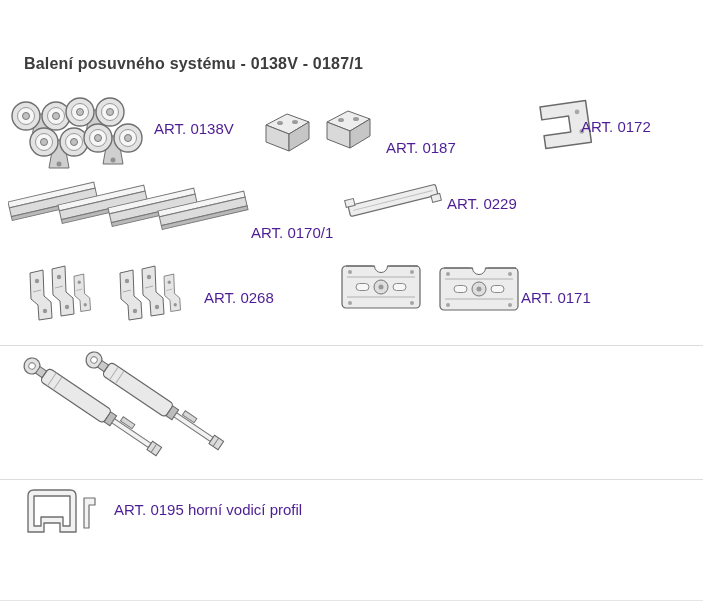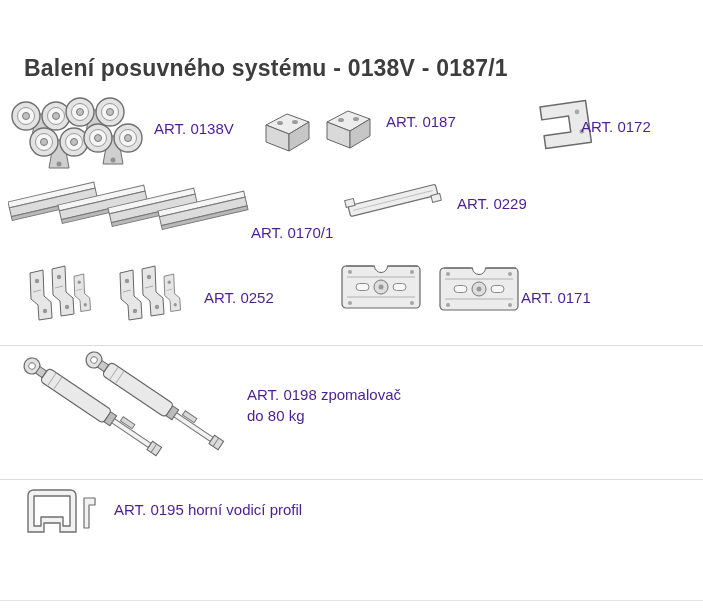--- a/index.html
+++ b/index.html
@@ -6,21 +6,21 @@
   #page{
     position:relative;
     width:703px;height:614px;
     background:#ffffff;
     font-family:"Liberation Sans", sans-serif;
     color:#3d3d3d;
     overflow:hidden;
   }
   .title{
     position:absolute;left:24px;top:55px;
-    font-size:23px;font-weight:bold;color:#3d3d3d;
+    font-size:16px;font-weight:bold;color:#3d3d3d;
     letter-spacing:0.2px;
   }
   .part-label{
     position:absolute;
     font-size:15px;color:#4c1d95;white-space:nowrap;
   }
   .part-label.multiline{line-height:21px;white-space:normal;}
   .illus{position:absolute;}
   .divider{
     position:absolute;left:0;width:703px;height:1px;background:#dcdcdc;
@@ -60,21 +60,21 @@
         <path d="M0,11 L21,0 L43,8 L23,20 Z" fill="#ededed" stroke="#666666" stroke-width="1"></path>
         <ellipse cx="14" cy="9" rx="3" ry="2" fill="#9c9c9c"></ellipse>
         <ellipse cx="29" cy="8" rx="3" ry="2" fill="#9c9c9c"></ellipse>
         <path d="M0,11 L23,20 L23,37 L0,28 Z" fill="#d9d9d9" stroke="#666666" stroke-width="1"></path>
         <path d="M23,20 L43,8 L43,25 L23,37 Z" fill="#c6c6c6" stroke="#666666" stroke-width="1"></path>
       </g>
     </defs>
     <use href="#blk187" transform="translate(2,8)"></use>
     <use href="#blk187" transform="translate(63,5)"></use>
   </svg>
-  <div class="part-label" style="left:386px;top:113px">ART. 0187</div>
+  <div class="part-label" style="left:386px;top:139px">ART. 0187</div>
 
   <svg class="illus" style="left:533px;top:98px" width="66" height="58" viewBox="0 0 66 58">
     <g transform="translate(7,9) rotate(-8)">
       <path d="M0,0 H46 V42 H0 V29 H27 V13 H0 Z" fill="#eaeaea" stroke="#6b6b6b" stroke-width="1.5" stroke-linejoin="round"></path>
       <circle cx="36" cy="10" r="2.4" fill="#a8a8a8"></circle>
       <circle cx="38" cy="30" r="2.4" fill="#a8a8a8"></circle>
     </g>
   </svg>
   <div class="part-label" style="left:581px;top:118px">ART. 0172</div>
 
@@ -94,40 +94,40 @@
   <div class="part-label" style="left:251px;top:224px">ART. 0170/1</div>
 
   <svg class="illus" style="left:342px;top:176px" width="100" height="56" viewBox="0 0 100 56">
     <g transform="translate(6,30) rotate(-14)">
       <rect x="0" y="0" width="90" height="11" rx="2" fill="#ededed" stroke="#6f6f6f" stroke-width="1.2"></rect>
       <rect x="-2" y="-6" width="9" height="7" fill="#ededed" stroke="#6f6f6f" stroke-width="1"></rect>
       <rect x="83" y="10" width="9" height="7" fill="#ededed" stroke="#6f6f6f" stroke-width="1"></rect>
       <line x1="4" y1="5.5" x2="86" y2="5.5" stroke="#bdbdbd" stroke-width="1"></line>
     </g>
   </svg>
-  <div class="part-label" style="left:457px;top:195px">ART. 0229</div>
+  <div class="part-label" style="left:447px;top:195px">ART. 0229</div>
 
   <svg class="illus" style="left:24px;top:254px" width="178" height="84" viewBox="0 0 178 84">
     <defs>
       <g id="hookplate">
         <path d="M0,3 L13,0 L14,26 L21,32 L22,48 L9,50 L8,35 L1,29 Z" fill="#e6e6e6" stroke="#666666" stroke-width="1"></path>
         <circle cx="7" cy="11" r="2.2" fill="#979797"></circle>
         <circle cx="15" cy="41" r="2.2" fill="#979797"></circle>
         <line x1="3" y1="22" x2="11" y2="20" stroke="#aaaaaa" stroke-width="1"></line>
       </g>
       <g id="cluster173">
         <use href="#hookplate"></use>
         <use href="#hookplate" transform="translate(22,-4)"></use>
         <use href="#hookplate" transform="translate(44,4) scale(0.75)"></use>
       </g>
     </defs>
     <use href="#cluster173" transform="translate(6,16)"></use>
     <use href="#cluster173" transform="translate(96,16)"></use>
   </svg>
-  <div class="part-label" style="left:204px;top:289px">ART. 0252</div>
+  <div class="part-label" style="left:204px;top:289px">ART. 0268</div>
 
   <svg class="illus" style="left:338px;top:252px" width="186" height="82" viewBox="0 0 186 82">
     <defs>
       <g id="blk171">
         <rect x="2" y="6" width="78" height="42" rx="4" fill="#ececec" stroke="#666666" stroke-width="1.2"></rect>
         <circle cx="41" cy="6" r="6.5" fill="#ffffff" stroke="#666666" stroke-width="1"></circle>
         <rect x="32" y="-3" width="18" height="8.5" fill="#ffffff"></rect>
         <line x1="6" y1="6" x2="34" y2="6" stroke="#666666" stroke-width="1.2"></line>
         <line x1="48" y1="6" x2="78" y2="6" stroke="#666666" stroke-width="1.2"></line>
         <line x1="7" y1="17" x2="75" y2="17" stroke="#b0b0b0" stroke-width="1"></line>
@@ -161,24 +161,20 @@
         <rect x="91" y="-6" width="7" height="12" fill="#bcbcbc" stroke="#666666" stroke-width="1"></rect>
         <rect x="98" y="-2.5" width="44" height="5" fill="#f2f2f2" stroke="#777777" stroke-width="1"></rect>
         <rect x="104" y="-9" width="14" height="5" fill="#d7d7d7" stroke="#777777" stroke-width="1"></rect>
         <rect x="142" y="-5" width="11" height="10" fill="#dcdcdc" stroke="#666666" stroke-width="1"></rect>
         <line x1="147" y1="-5" x2="147" y2="5" stroke="#888888" stroke-width="1"></line>
       </g>
     </defs>
     <use href="#damper" transform="translate(24,16) rotate(34)"></use>
     <use href="#damper" transform="translate(86,10) rotate(34)"></use>
   </svg>
-  <div class="part-label multiline" style="left:247px;top:384px;width:200px">
-    <div>ART. 0198 zpomalovač</div>
-    <div>do 80 kg</div>
-  </div>
 
   <div class="divider" style="top:479px"></div>
 
   <svg class="illus" style="left:24px;top:486px" width="80" height="64" viewBox="0 0 80 64">
     <path d="M4,10 Q4,4 10,4 H46 Q52,4 52,10 V46 H36 V37 H20 V46 H4 Z
              M10,10 H46 V40 H39 V31 H17 V40 H10 Z" fill="#f2f2f2" fill-rule="evenodd" stroke="#6f6f6f" stroke-width="1.4" stroke-linejoin="round"></path>
     <path d="M60,12 H71 V19 H65 V42 H60 Z" fill="#f2f2f2" stroke="#6f6f6f" stroke-width="1.2" stroke-linejoin="round"></path>
   </svg>
   <div class="part-label multiline" style="left:114px;top:499px;width:260px">
     <div>ART. 0195 horní vodicí profil</div>

